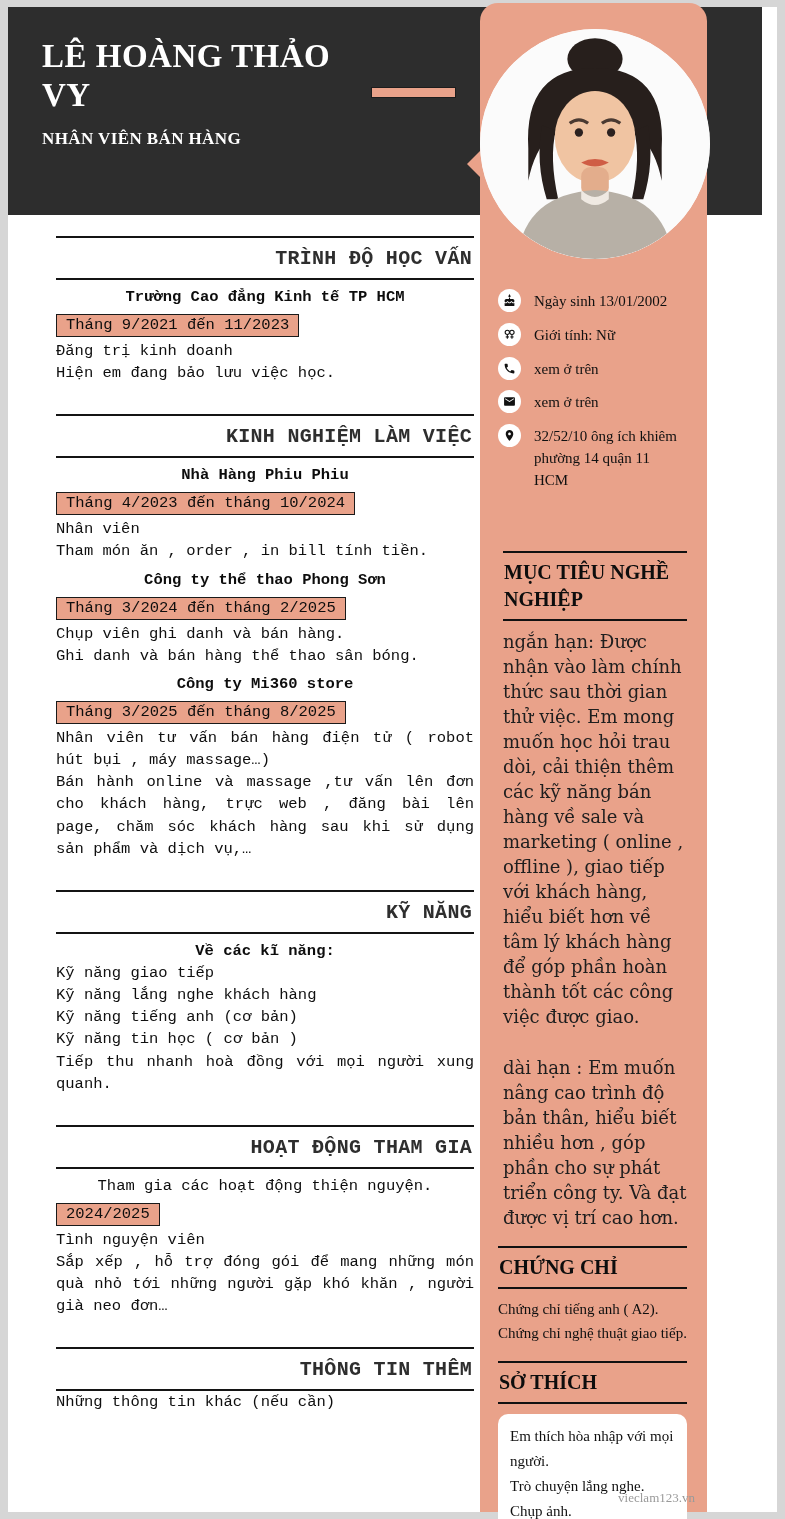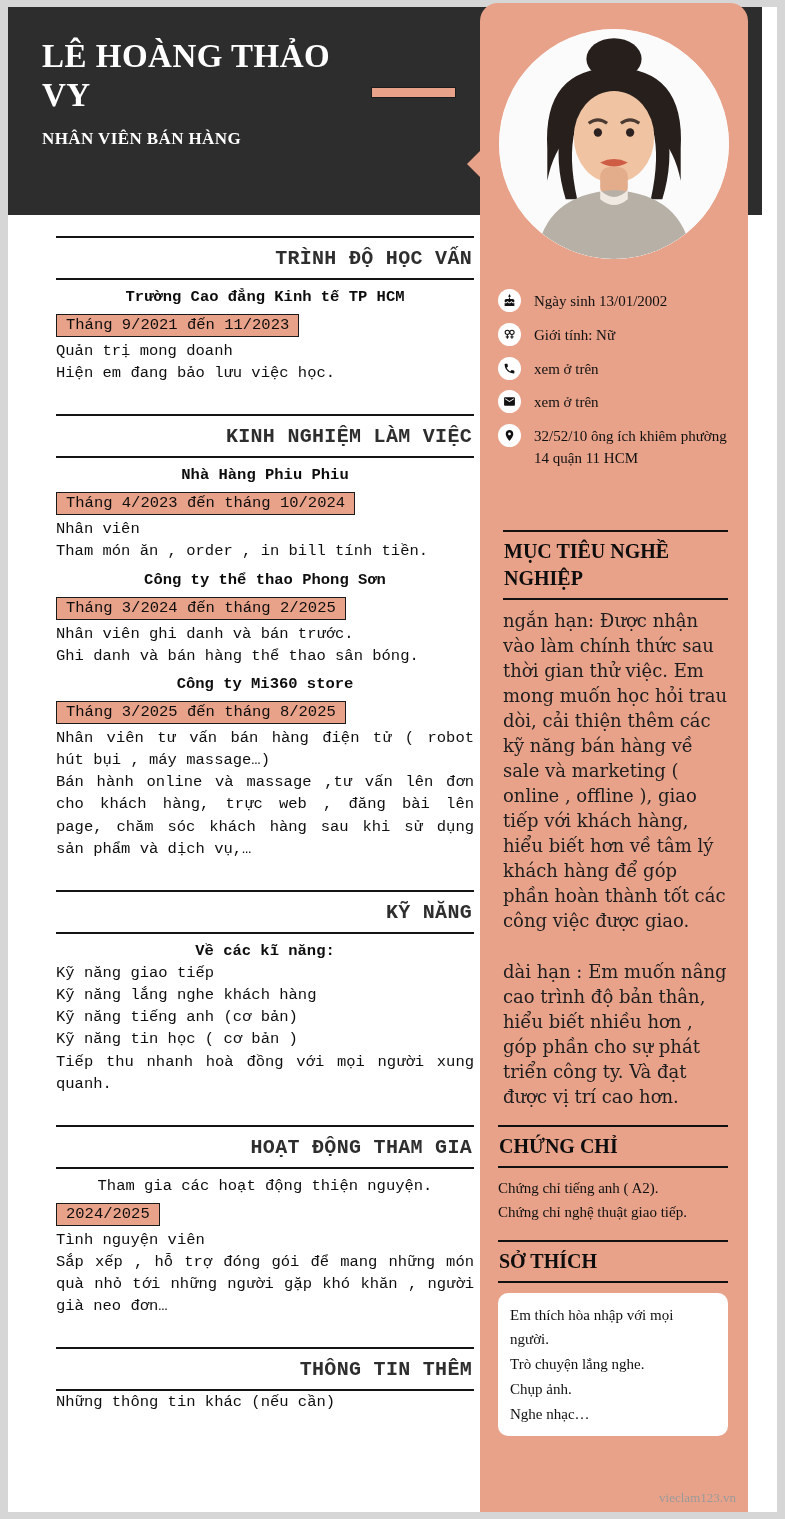--- a/index.html
+++ b/index.html
@@ -8,21 +8,21 @@
   .sheet{position:absolute;left:8px;top:7px;width:769px;height:1505px;background:#ffffff;}
 
   
   .hdr{position:absolute;left:0;top:0;width:754px;height:208px;background:var(--header-bg,#2d2d2d);z-index:1;}
   .hdr-name{position:absolute;left:34px;top:30px;width:330px;color:#fff;font-weight:bold;
             font-size:33px;line-height:1.18;letter-spacing:.5px;}
   .hdr-role{position:absolute;left:34px;top:122px;color:#fff;font-weight:bold;font-size:17px;letter-spacing:.4px;}
   .hdr-bar{position:absolute;left:363px;top:80px;width:83px;height:9px;background:var(--accent,#e9a28a);border:1px solid #1c1c1c;}
 
   
-  .sidebar{position:absolute;left:472px;top:-4px;width:268px;height:1509px;background:var(--accent,#e9a28a);
+  .sidebar{position:absolute;left:472px;top:-4px;width:227px;height:1509px;background:var(--accent,#e9a28a);
            border-radius:18px 18px 0 0;z-index:2;}
   .notch{position:absolute;left:-13px;top:148px;width:0;height:0;
          border-top:13px solid transparent;border-bottom:13px solid transparent;
          border-right:13px solid var(--accent,#e9a28a);}
   .photo{margin:26px auto 0;width:230px;height:230px;border-radius:50%;background:#fbfbfb;overflow:hidden;}
   .photo svg{display:block;width:230px;height:230px;}
 
   .contact{margin:30px 20px 0 18px;}
   .c-row{display:flex;gap:13px;align-items:flex-start;margin-bottom:10px;}
   .c-ic{flex:0 0 23px;width:23px;height:23px;border-radius:50%;background:#fff;
@@ -65,36 +65,36 @@
       <div class="hdr-role">NHÂN VIÊN BÁN HÀNG</div>
       <div class="hdr-bar"></div>
     </div>
 
     <div class="main" id="main-col">
         <div class="m-sec">
           <div class="m-title">TRÌNH ĐỘ HỌC VẤN</div>
           <div class="entry">
             <div class="e-head bold">Trường Cao đẳng Kinh tế TP HCM</div>
             <div><span class="e-date">Tháng 9/2021 đến 11/2023</span></div>
-            <div class="e-line">Quản trị mong doanh</div>
+            <div class="e-line">Đăng trị kinh doanh</div>
             <div class="e-line">Hiện em đang bảo lưu việc học.</div>
           </div>
         </div>
         <div class="m-sec">
           <div class="m-title">KINH NGHIỆM LÀM VIỆC</div>
           <div class="entry">
             <div class="e-head bold">Nhà Hàng Phiu Phiu</div>
             <div><span class="e-date">Tháng 4/2023 đến tháng 10/2024</span></div>
             <div class="e-line">Nhân viên</div>
             <div class="e-line">Tham món ăn , order , in bill tính tiền.</div>
           </div>
           <div class="entry">
             <div class="e-head bold">Công ty thể thao Phong Sơn</div>
             <div><span class="e-date">Tháng 3/2024 đến tháng 2/2025</span></div>
-            <div class="e-line">Nhân viên ghi danh và bán trước.</div>
+            <div class="e-line">Chụp viên ghi danh và bán hàng.</div>
             <div class="e-line">Ghi danh và bán hàng thể thao sân bóng.</div>
           </div>
           <div class="entry">
             <div class="e-head bold">Công ty Mi360 store</div>
             <div><span class="e-date">Tháng 3/2025 đến tháng 8/2025</span></div>
             <div class="e-line">Nhân viên tư vấn bán hàng điện tử ( robot hút bụi , máy massage…)</div>
             <div class="e-line">Bán hành online và massage ,tư vấn lên đơn cho khách hàng, trực web , đăng bài lên page, chăm sóc  khách hàng sau khi sử dụng sản phẩm và dịch vụ,…</div>
           </div>
         </div>
         <div class="m-sec">

